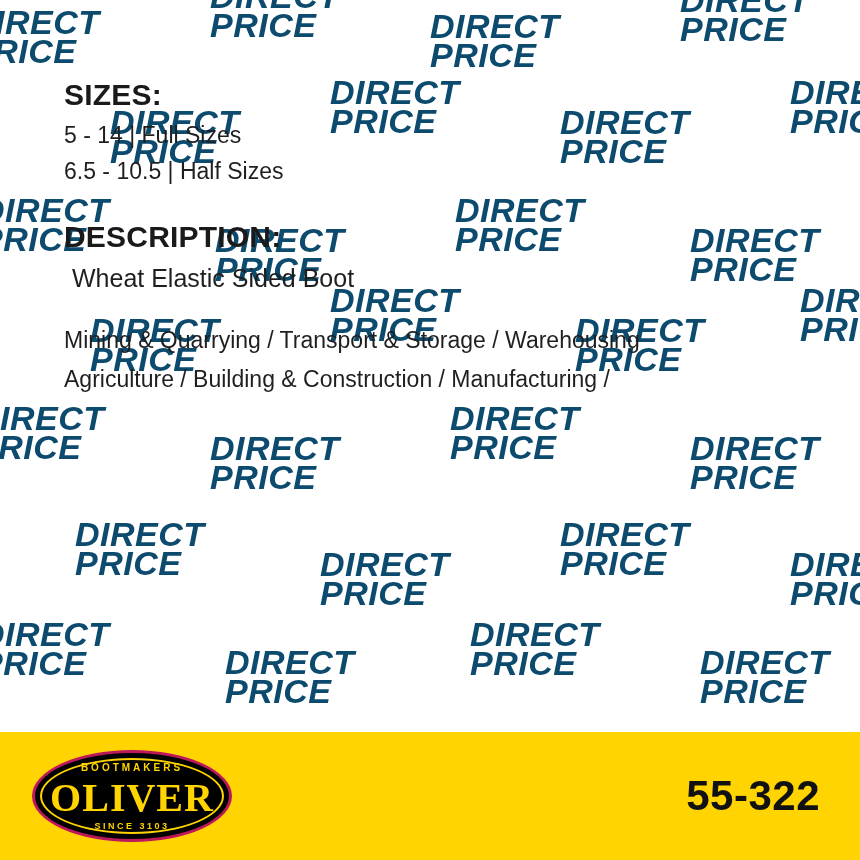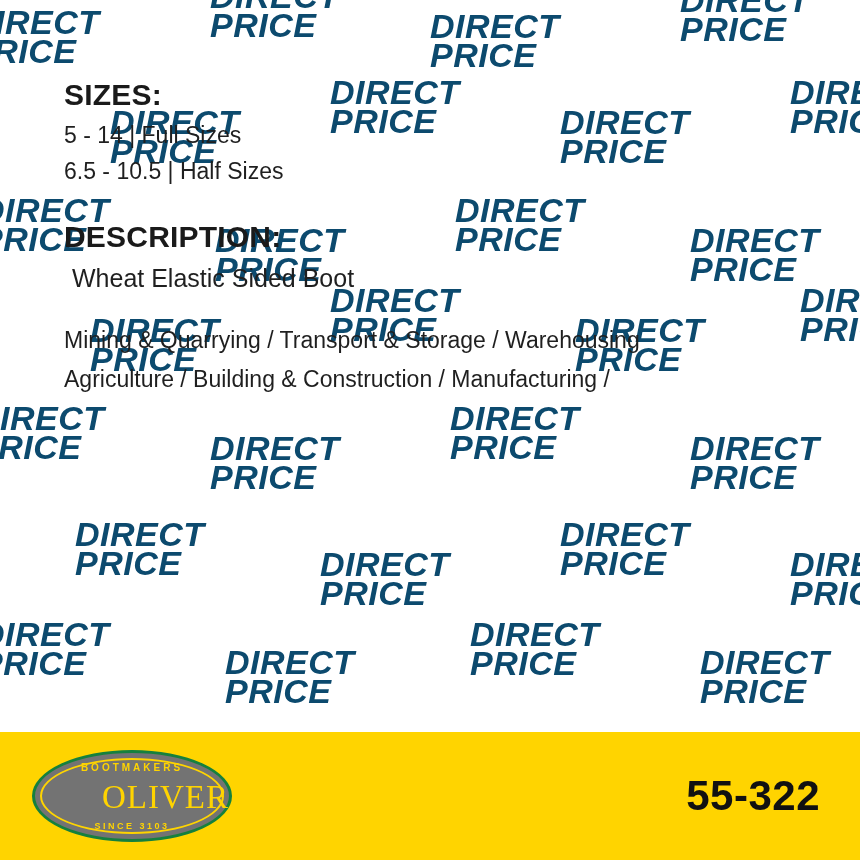--- a/index.html
+++ b/index.html
@@ -92,25 +92,25 @@
     display: flex;
     align-items: center;
     justify-content: space-between;
     padding: 0 40px 0 32px;
     box-sizing: border-box;
   }
   .logo {
     position: relative;
     width: 194px;
     height: 86px;
-    background: #737373;
+    background: #000000;
     border-radius: 50% / 50%;
-    border: 3px solid #15803d;
+    border: 3px solid #be185d;
     display: flex;
-    align-items: flex-end;
+    align-items: center;
     justify-content: center;
     flex-direction: column;
   }
   .logo-inner {
     position: absolute;
     inset: 5px;
     border: 2px solid #ffd400;
     border-radius: 50% / 50%;
   }
   .logo-top {
@@ -121,22 +121,22 @@
     text-align: center;
     color: #ffd400;
     font-size: 10px;
     font-weight: 700;
     letter-spacing: 3px;
   }
   .logo-main {
     position: relative;
     color: #ffd400;
     font-family: "Liberation Serif", serif;
-    font-size: 33px;
-    font-weight: 400;
+    font-size: 40px;
+    font-weight: 700;
     letter-spacing: 1px;
     margin-top: 2px;
   }
   .logo-bottom {
     position: absolute;
     bottom: 8px;
     left: 0;
     right: 0;
     text-align: center;
     color: #ffd400;

